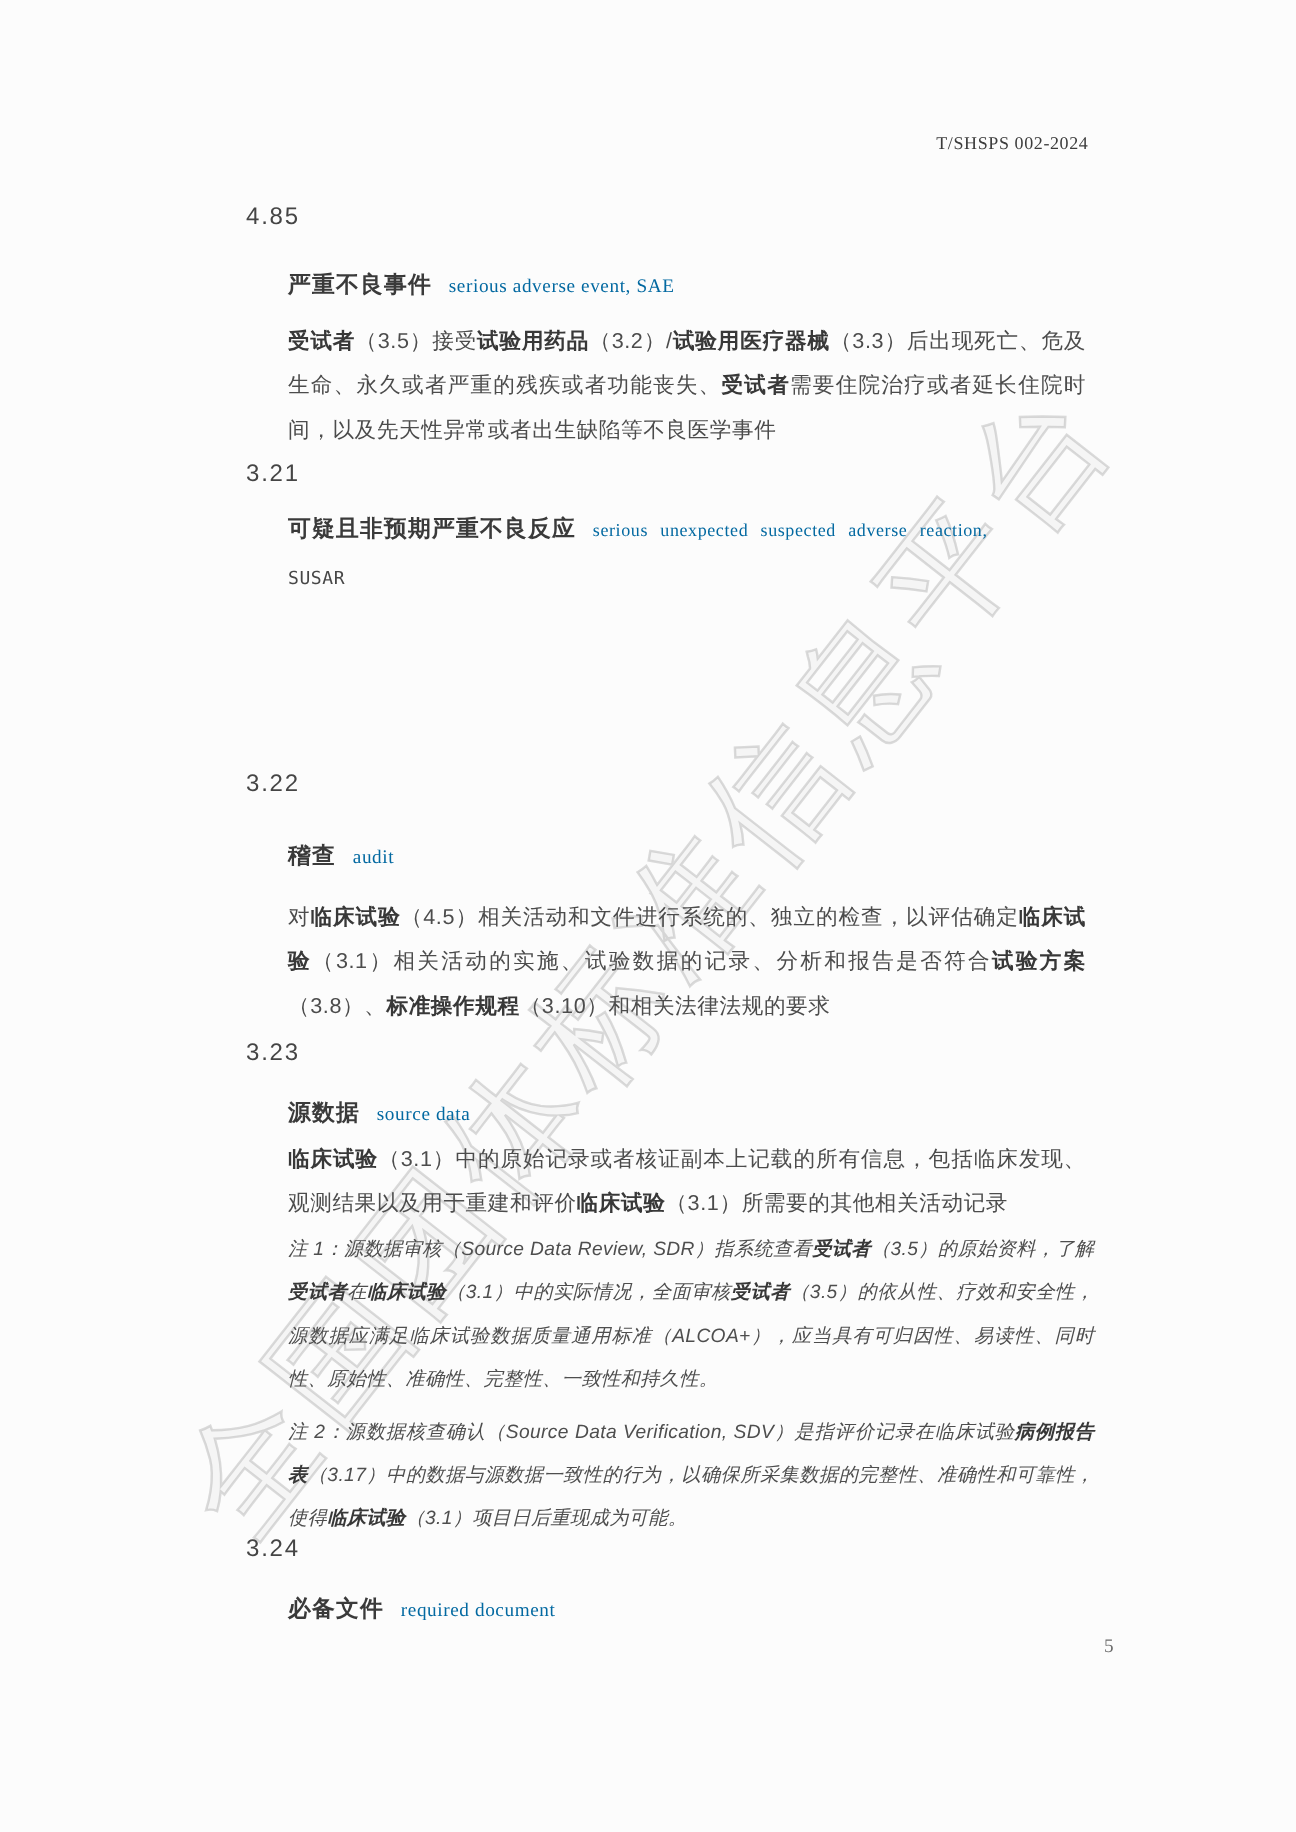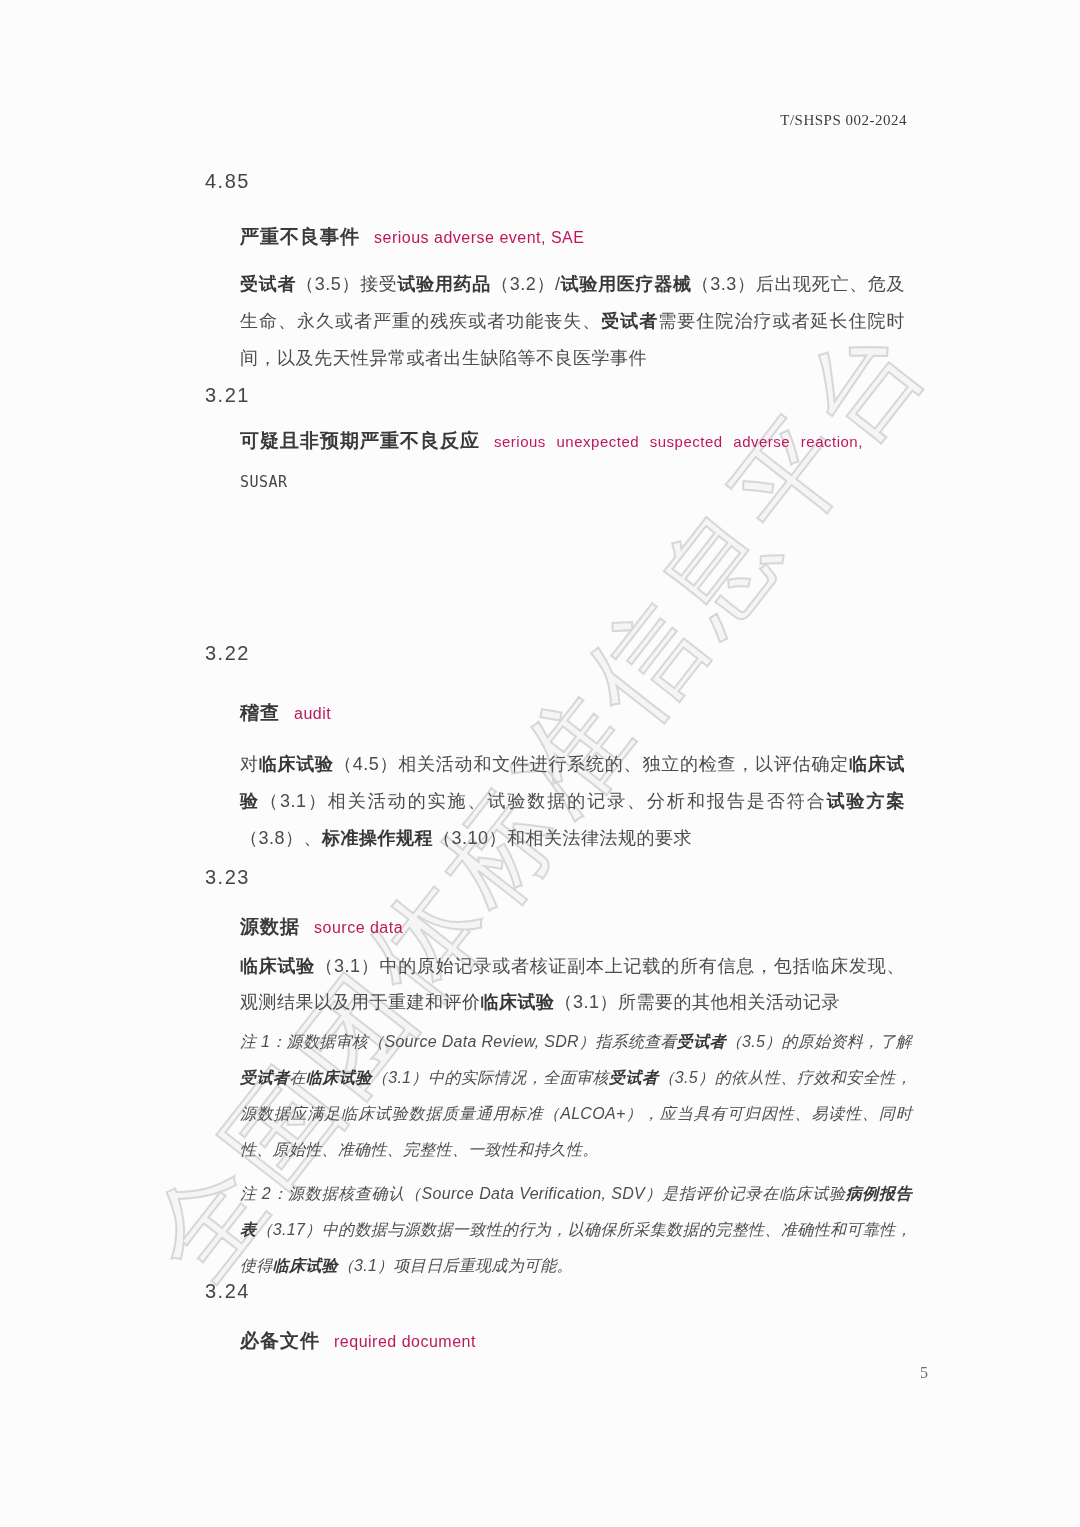--- a/index.html
+++ b/index.html
@@ -22,22 +22,22 @@
     font-family:"Liberation Serif", serif;
     font-size:15px; color:#3c3c3c; letter-spacing:0.5px;
   }
   .sec-num {
     position:absolute; left:205px;
     font-size:20px; letter-spacing:1.5px; color:#454545;
   }
   .term { position:absolute; left:240px; width:667px; font-size:19px; }
   .term .cn { font-weight:700; color:#3a3a3a; letter-spacing:1px; }
   .term .en {
-    font-family:Liberation Sans, sans-serif;
-    font-size:16px; color:#be185d; margin-left:14px; letter-spacing:0.5px;
+    font-family:Liberation Serif, serif;
+    font-size:16px; color:#0369a1; margin-left:14px; letter-spacing:0.5px;
   }
   .term .line1 { white-space:nowrap; word-spacing:6px; display:block; }
   .term .line1 .en { font-size:15px; }
   .term .line2 {
     display:block; margin-top:19px;
     font-family:"DejaVu Sans Mono", monospace;
     font-size:15px; color:#474747; letter-spacing:0.5px;
   }
   .body-text {
     position:absolute; left:240px; width:665px;

